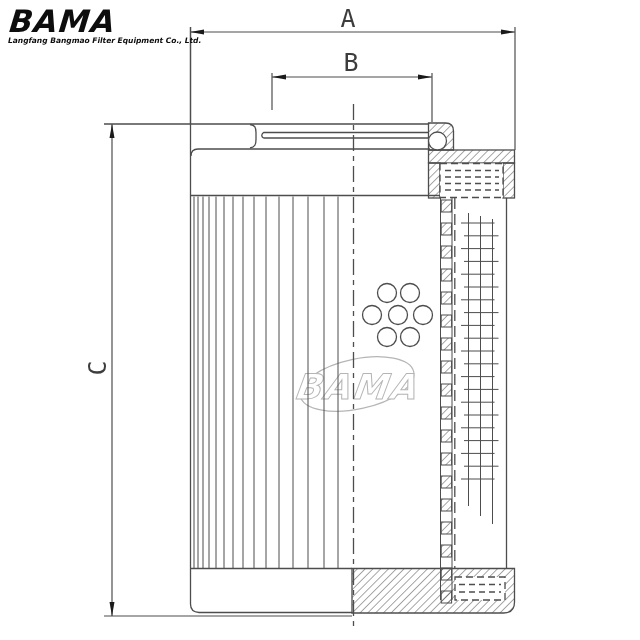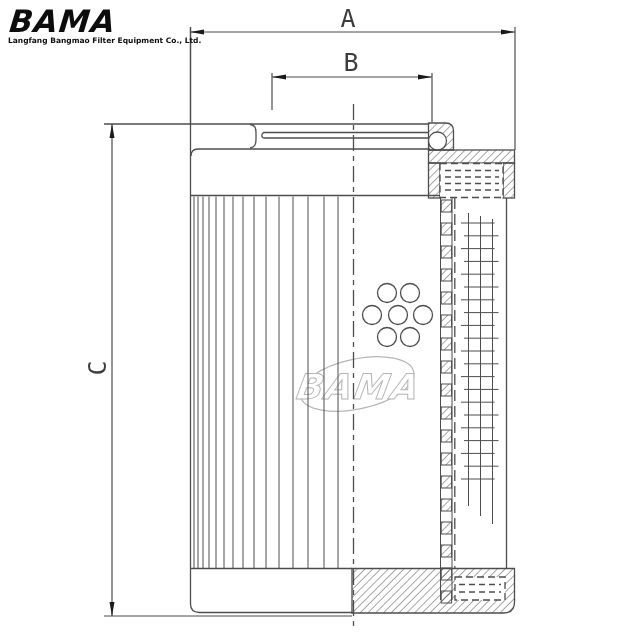--- a/index.html
+++ b/index.html
@@ -6,21 +6,21 @@
   .stage{position:relative;width:640px;height:640px;background:#fff;font-family:"DejaVu Sans",sans-serif;}
   .logo{position:absolute;left:8px;top:6px;color:#111;}
   .logo-word{
     font-family:"DejaVu Sans",sans-serif;
     font-weight:bold;font-style:italic;
     font-size:31px;line-height:30px;letter-spacing:1px;
     transform:skewX(-6deg);transform-origin:left bottom;color:#0d0d0d;
   }
   .logo-tag{
     font-family:"DejaVu Sans",sans-serif;
-    font-weight:bold;
+    font-weight:bold;font-style:italic;
     font-size:7.5px;line-height:9px;color:#0d0d0d;white-space:nowrap;
   }
   svg text.dim{
     font-family:"DejaVu Sans Mono",monospace;
     font-size:25px;fill:#3d3d3d;
   }
   svg text.wm{
     font-family:"DejaVu Sans",sans-serif;
     font-weight:bold;font-style:italic;
     font-size:35px;letter-spacing:2px;

